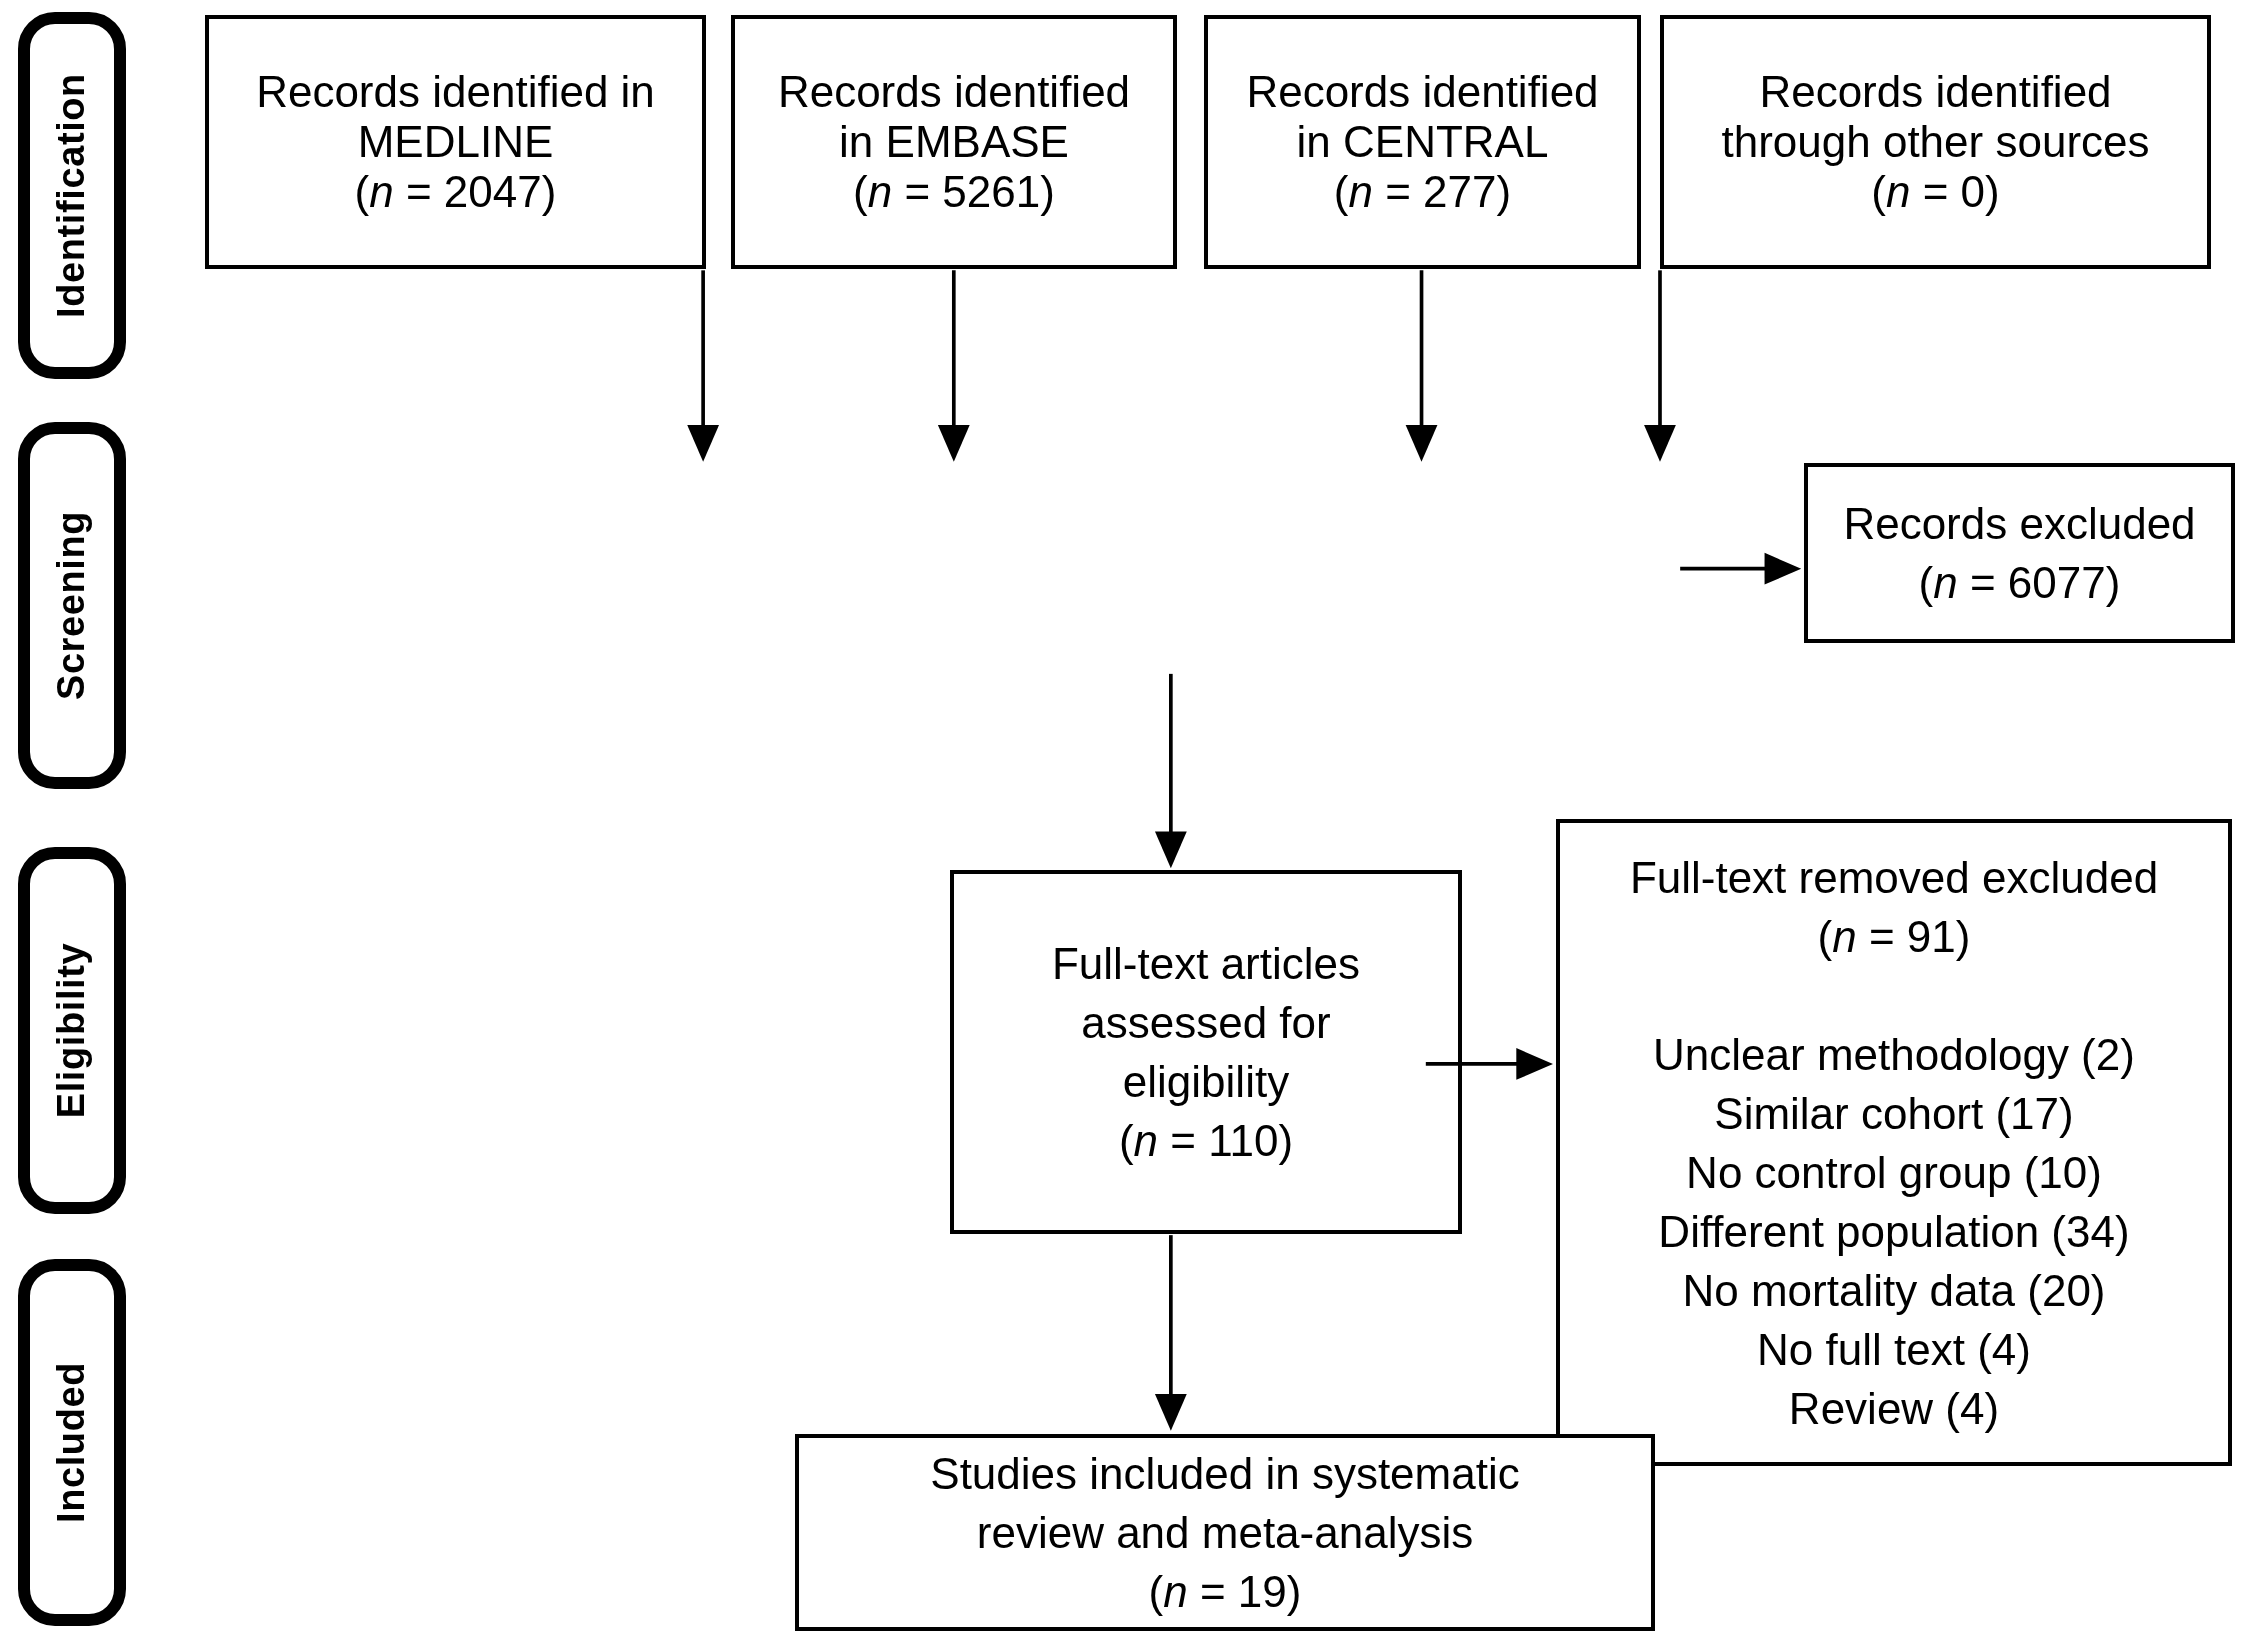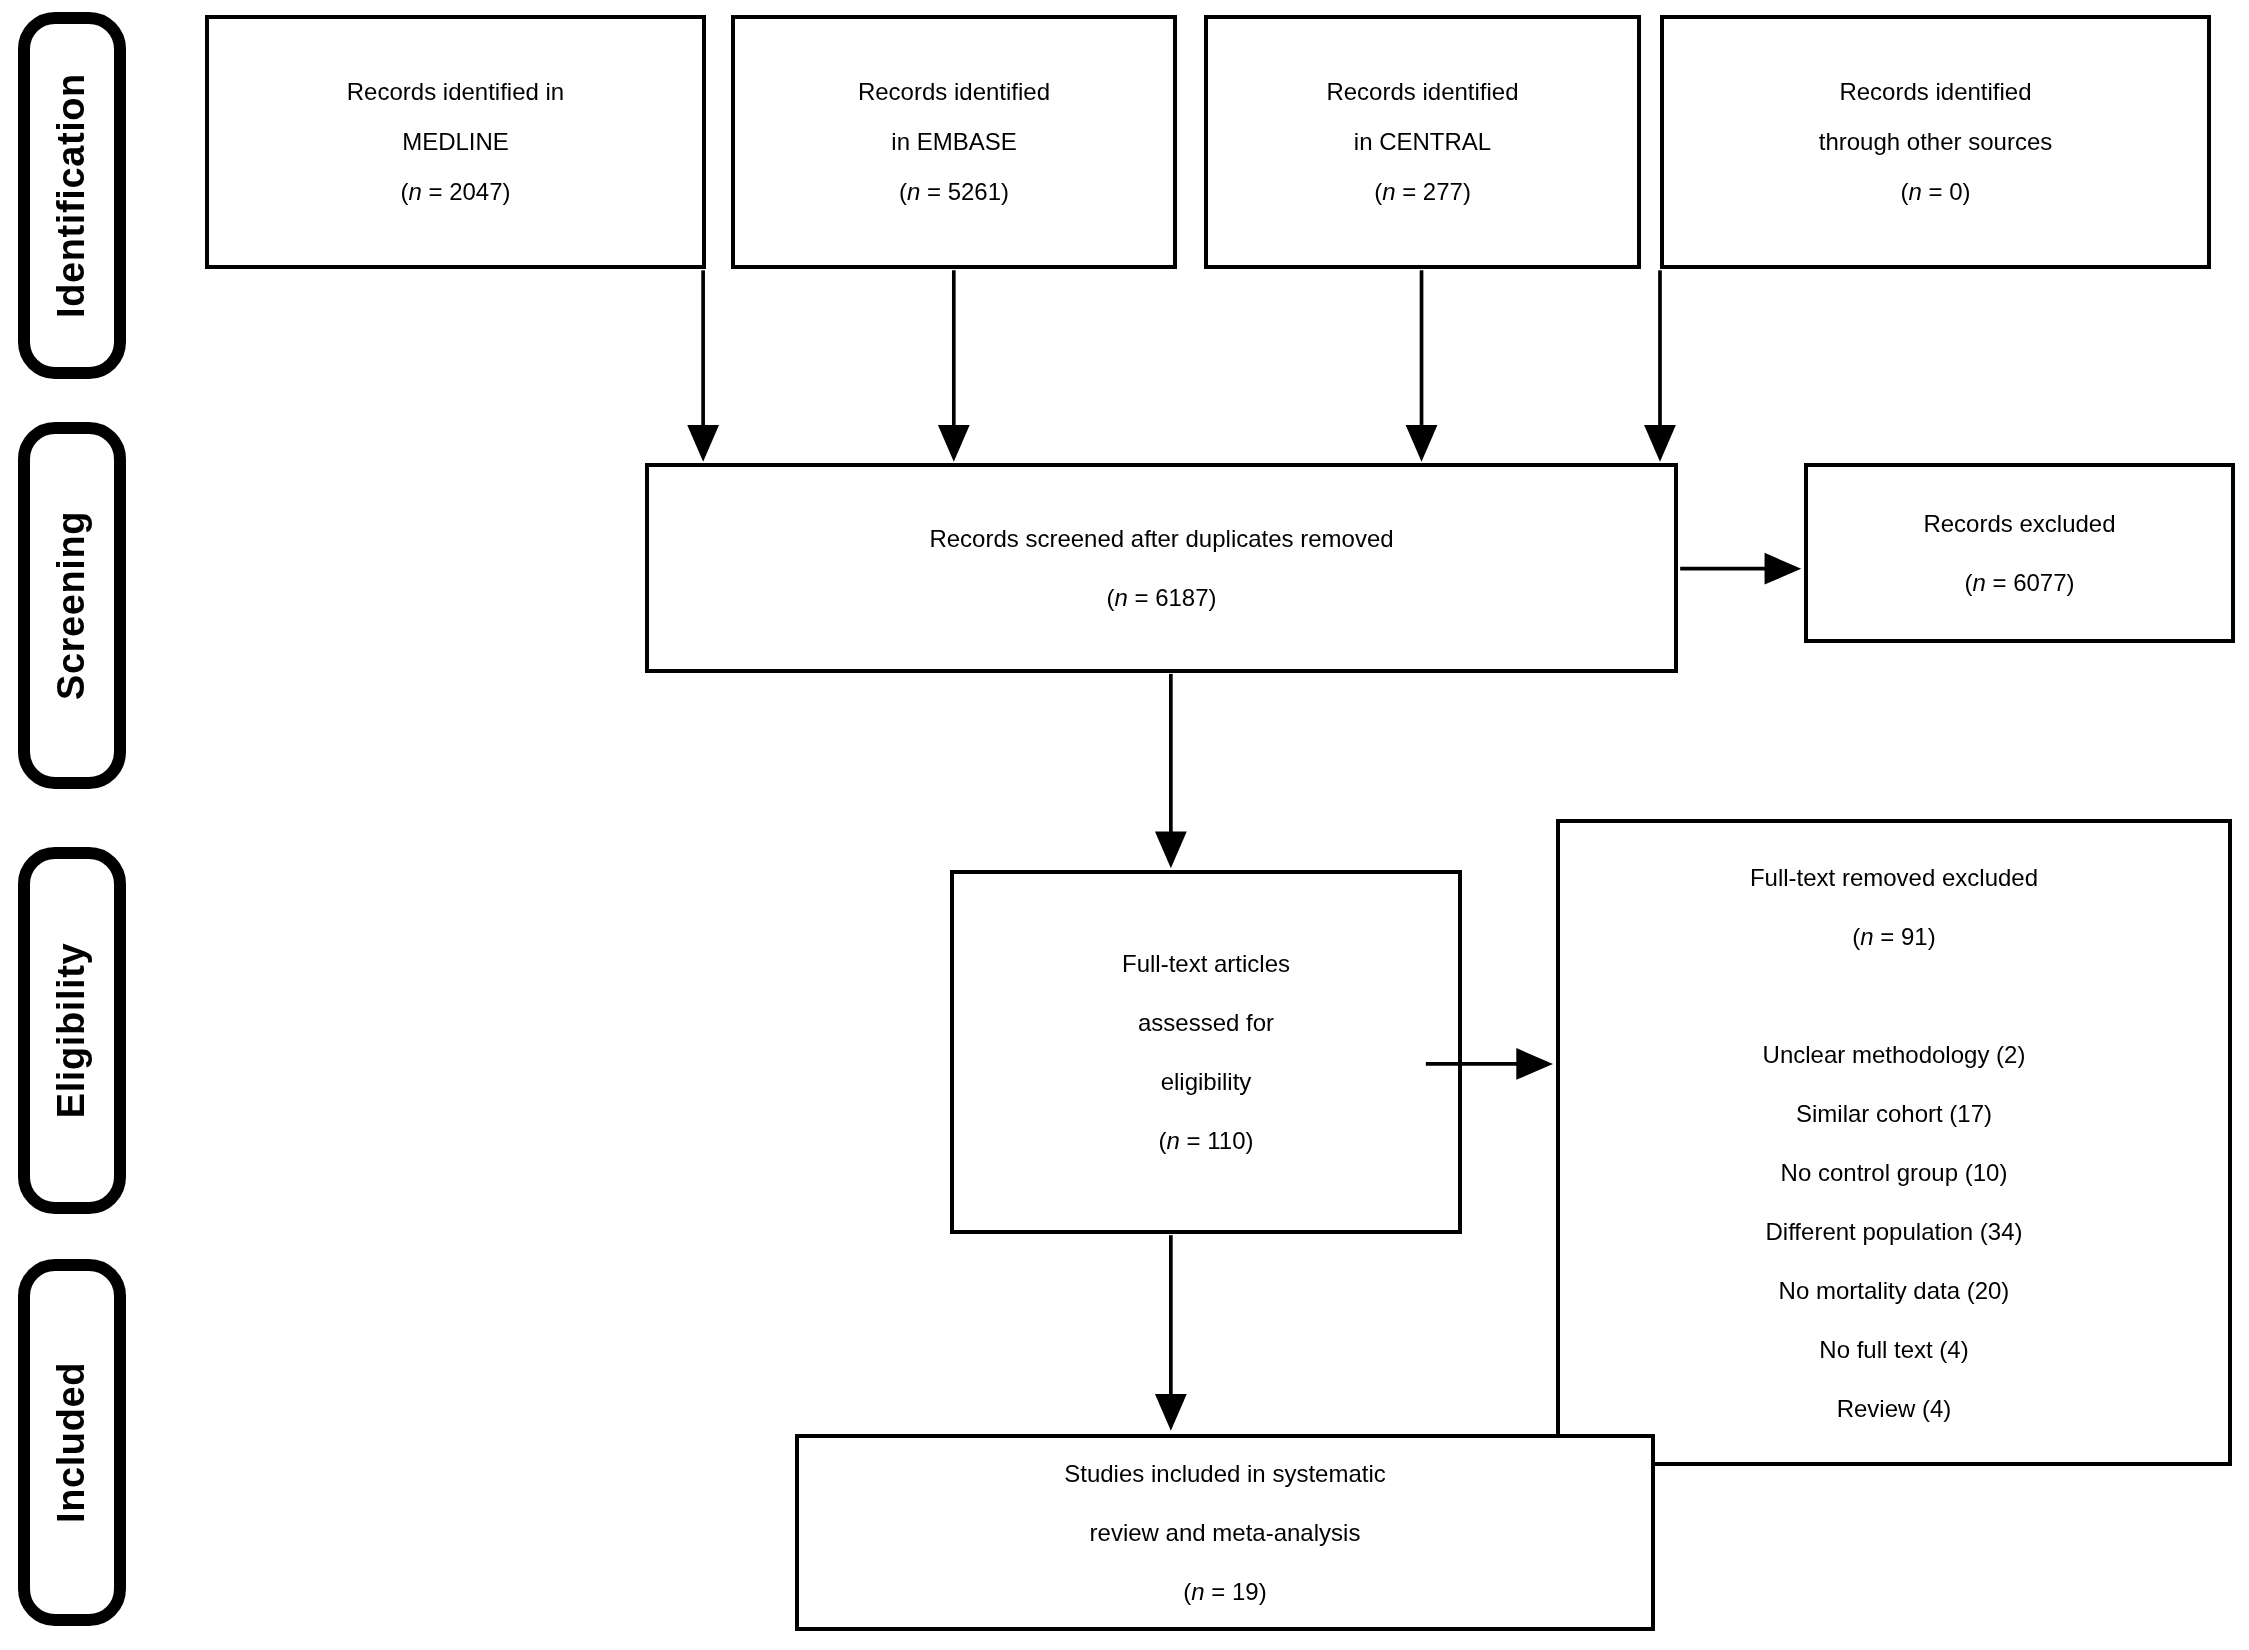--- a/index.html
+++ b/index.html
@@ -40,21 +40,21 @@
     background:#ffffff;
     border:4.3px solid #000000;
     box-sizing:border-box;
     display:flex;
     align-items:center;
     justify-content:center;
     text-align:center;
   }
   .txt{
     width:100%;
-    font-size:24px;
+    font-size:44px;
     line-height:59px;
   }
   .lh80 .txt{ line-height:50px; }
   .reasons{ margin-top:59px; }
   
   .arrows{
     position:absolute;
     left:0; top:0;
     width:2250px;
     height:1651px;
@@ -100,26 +100,20 @@
     </div>
   </div>
 
   <div class="box lh80" style="left:1660px;top:15.3px;width:551px;height:254px">
     <div class="txt">
       <span>Records identified<br>through other sources</span><br>
       <span>(<i>n</i> = 0)</span>
     </div>
   </div>
 
-  <div class="box" style="left:645px;top:463px;width:1033px;height:210px">
-    <div class="txt">
-      <span>Records screened after duplicates removed</span><br>
-      <span>(<i>n</i> = 6187)</span>
-    </div>
-  </div>
 
   <div class="box" style="left:1804px;top:463px;width:431px;height:180px">
     <div class="txt">
       <span>Records excluded</span><br>
       <span>(<i>n</i> = 6077)</span>
     </div>
   </div>
 
   <div class="box" style="left:950px;top:870px;width:512px;height:364px">
     <div class="txt">

